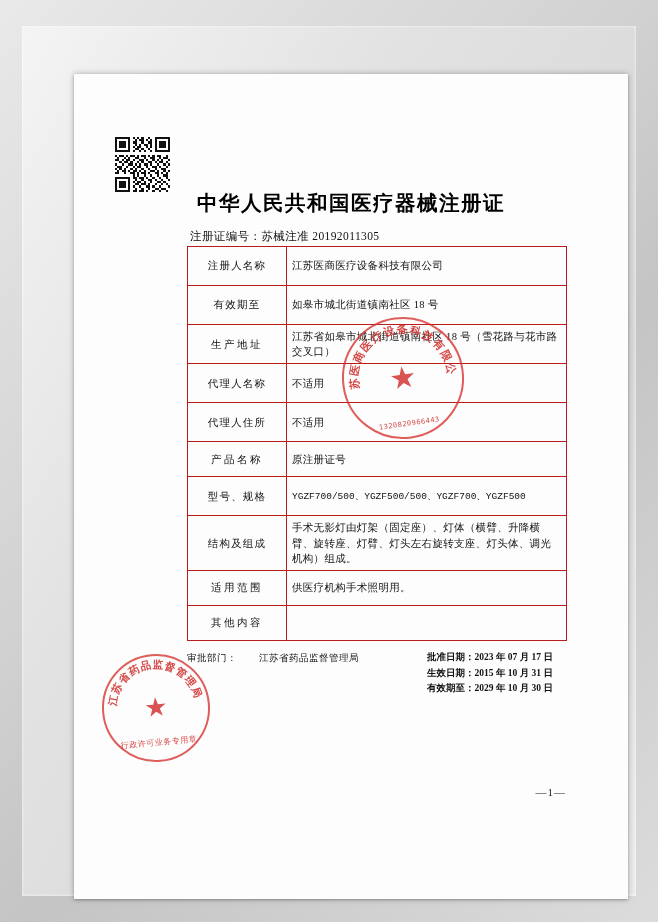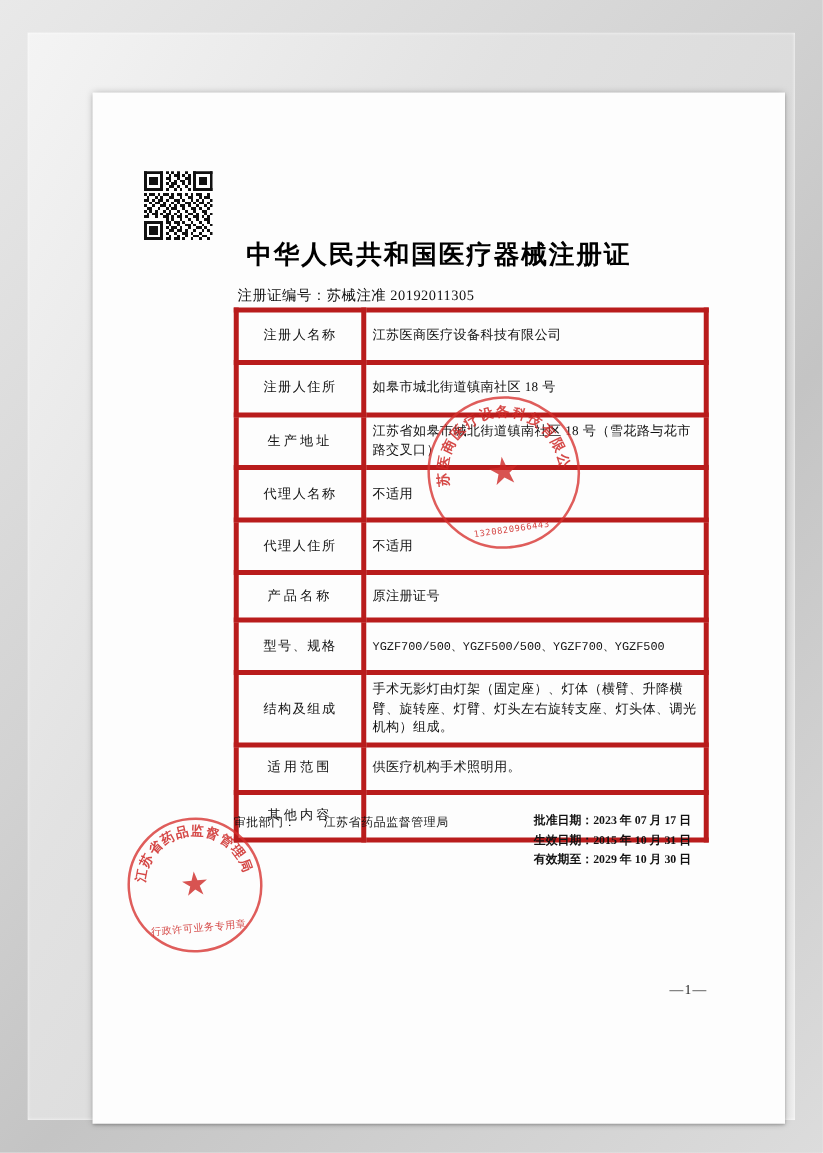--- a/index.html
+++ b/index.html
@@ -79,21 +79,21 @@
   
   table.cert {
     position: absolute;
     left: 113px;
     top: 172px;
     width: 380px;
     border-collapse: collapse;
     table-layout: fixed;
   }
   table.cert td {
-    border: 4px solid #b91c1c;
+    border: 1px solid #b91c1c;
     font-size: 10.5px;
     color: #111;
     padding: 4px 5px;
     line-height: 1.45;
     vertical-align: middle;
   }
   td.label {
     width: 88px;
     text-align: center;
     letter-spacing: 2.5px;
@@ -402,21 +402,21 @@
 
         <div class="reg-no">注册证编号：苏械注准 20192011305</div>
 
         <table class="cert">
           <tbody>
               <tr class="xtall">
                 <td class="label tight">注册人名称</td>
                 <td class="value">江苏医商医疗设备科技有限公司</td>
               </tr>
               <tr class="xtall">
-                <td class="label tight">注册人住所</td>
+                <td class="label tight">有效期至</td>
                 <td class="value">如皋市城北街道镇南社区 18 号</td>
               </tr>
               <tr class="tall">
                 <td class="label">生产地址</td>
                 <td class="value">江苏省如皋市城北街道镇南社区 18 号（雪花路与花市路交叉口）</td>
               </tr>
               <tr class="xtall">
                 <td class="label tight">代理人名称</td>
                 <td class="value">不适用</td>
               </tr>

